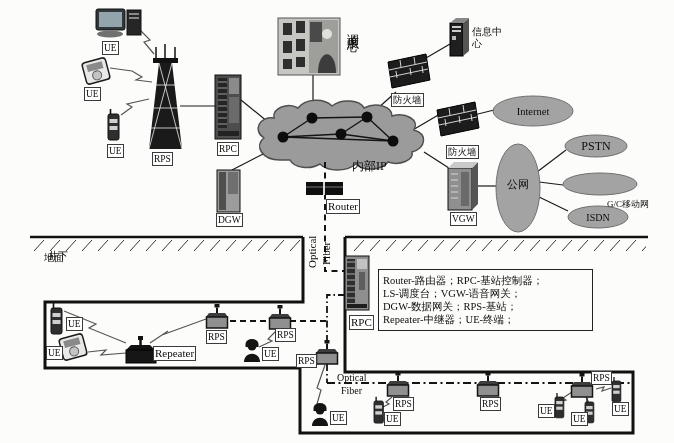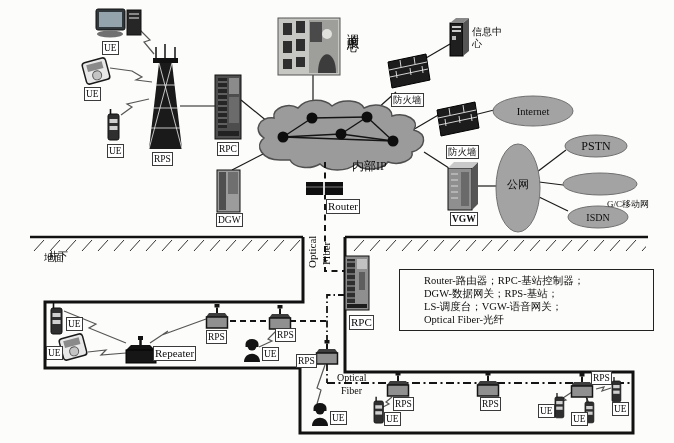--- a/index.html
+++ b/index.html
@@ -8,22 +8,22 @@
   .stage svg{position:absolute;left:0;top:0;}
   .lbl{position:absolute;background:#ffffff;border:1px solid #3a3a3a;color:#0d0d0d;
        font-size:9.5px;line-height:12px;padding:0 1px;white-space:nowrap;}
   .lbl.big{font-size:11px;line-height:13px;}
   .txt{position:absolute;color:#0d0d0d;white-space:nowrap;font-size:10px;}
   .ctr{transform:translate(-50%,-50%);text-align:right;}
   .bold{font-weight:normal;}
   .vtext{writing-mode:vertical-rl;letter-spacing:2px;font-size:12px;}
   .rot{transform-origin:0 0;transform:rotate(-90deg);font-size:11px;}
   .small{font-size:9px;}
-  .legend{position:absolute;left:399px;top:269px;width:205px;border:1px solid #222;
-          background:#fcfcfa;padding:4px 24px;font-size:10.5px;line-height:13px;color:#0d0d0d;}
+  .legend{position:absolute;left:378px;top:269px;width:205px;border:1px solid #222;
+          background:#fcfcfa;padding:4px 4px;font-size:10.5px;line-height:13px;color:#0d0d0d;}
   .wrap2{width:30px;white-space:normal;line-height:12px;}
 </style>
 </head>
 <body>
 
 <div class="stage">
 
 <svg width="674" height="443" viewBox="0 0 674 443">
   <defs>
     <pattern id="hatch" width="16" height="12" patternUnits="userSpaceOnUse">
@@ -263,21 +263,21 @@
 
 <div class="lbl" style="left:102px;top:41px;">UE</div>
 <div class="lbl" style="left:84px;top:87px;">UE</div>
 <div class="lbl" style="left:107px;top:144px;">UE</div>
 <div class="lbl" style="left:152px;top:152px;">RPS</div>
 <div class="lbl" style="left:217px;top:142px;">RPC</div>
 <div class="lbl" style="left:216px;top:213px;">DGW</div>
 <div class="lbl" style="left:391px;top:93px;">防火墙</div>
 <div class="lbl" style="left:446px;top:145px;">防火墙</div>
 <div class="lbl big" style="left:326px;top:199px;">Router</div>
-<div class="lbl" style="left:450px;top:212px;font-weight:bold;">VGW</div>
+<div class="lbl" style="left:450px;top:212px;">VGW</div>
 
 <div class="txt vtext" style="left:344px;top:24px;height:56px;">调度中心</div>
 <div class="txt wrap2" style="left:472px;top:26px;">信息中心</div>
 <div class="txt ctr" style="left:533px;top:111px;font-size:10.5px;">Internet</div>
 <div class="txt ctr" style="left:518px;top:184px;font-size:11px;">公网</div>
 <div class="txt ctr" style="left:596px;top:146px;font-size:12px;">PSTN</div>
 <div class="txt ctr small" style="left:628px;top:184px;margin-top:20px;">G/C移动网</div>
 <div class="txt ctr" style="left:598px;top:217px;font-size:10px;">ISDN</div>
 <div class="txt bold" style="left:352px;top:158px;font-size:12px;">内部IP</div>
 <div class="txt" style="left:44px;top:219px;margin-top:32px;">地面</div>
@@ -300,18 +300,18 @@
 <div class="lbl" style="left:384px;top:412px;">UE</div>
 <div class="lbl" style="left:538px;top:404px;">UE</div>
 <div class="lbl" style="left:571px;top:412px;">UE</div>
 <div class="lbl" style="left:612px;top:402px;">UE</div>
 
 <div class="txt" style="left:337px;top:372px;">Optical</div>
 <div class="txt" style="left:341px;top:385px;">Fiber</div>
 
 <div class="legend">
   <div>Router-路由器；RPC-基站控制器；</div>
+  <div>LS-调度台；VGW-语音网关；</div>
   <div>DGW-数据网关；RPS-基站；</div>
-  <div>LS-调度台；VGW-语音网关；</div>
-  <div>Optical Fiber-光纤</div>
+  <div>Repeater-中继器；UE-终端；</div>
 </div>
 
 </div>
 
 </body></html>

